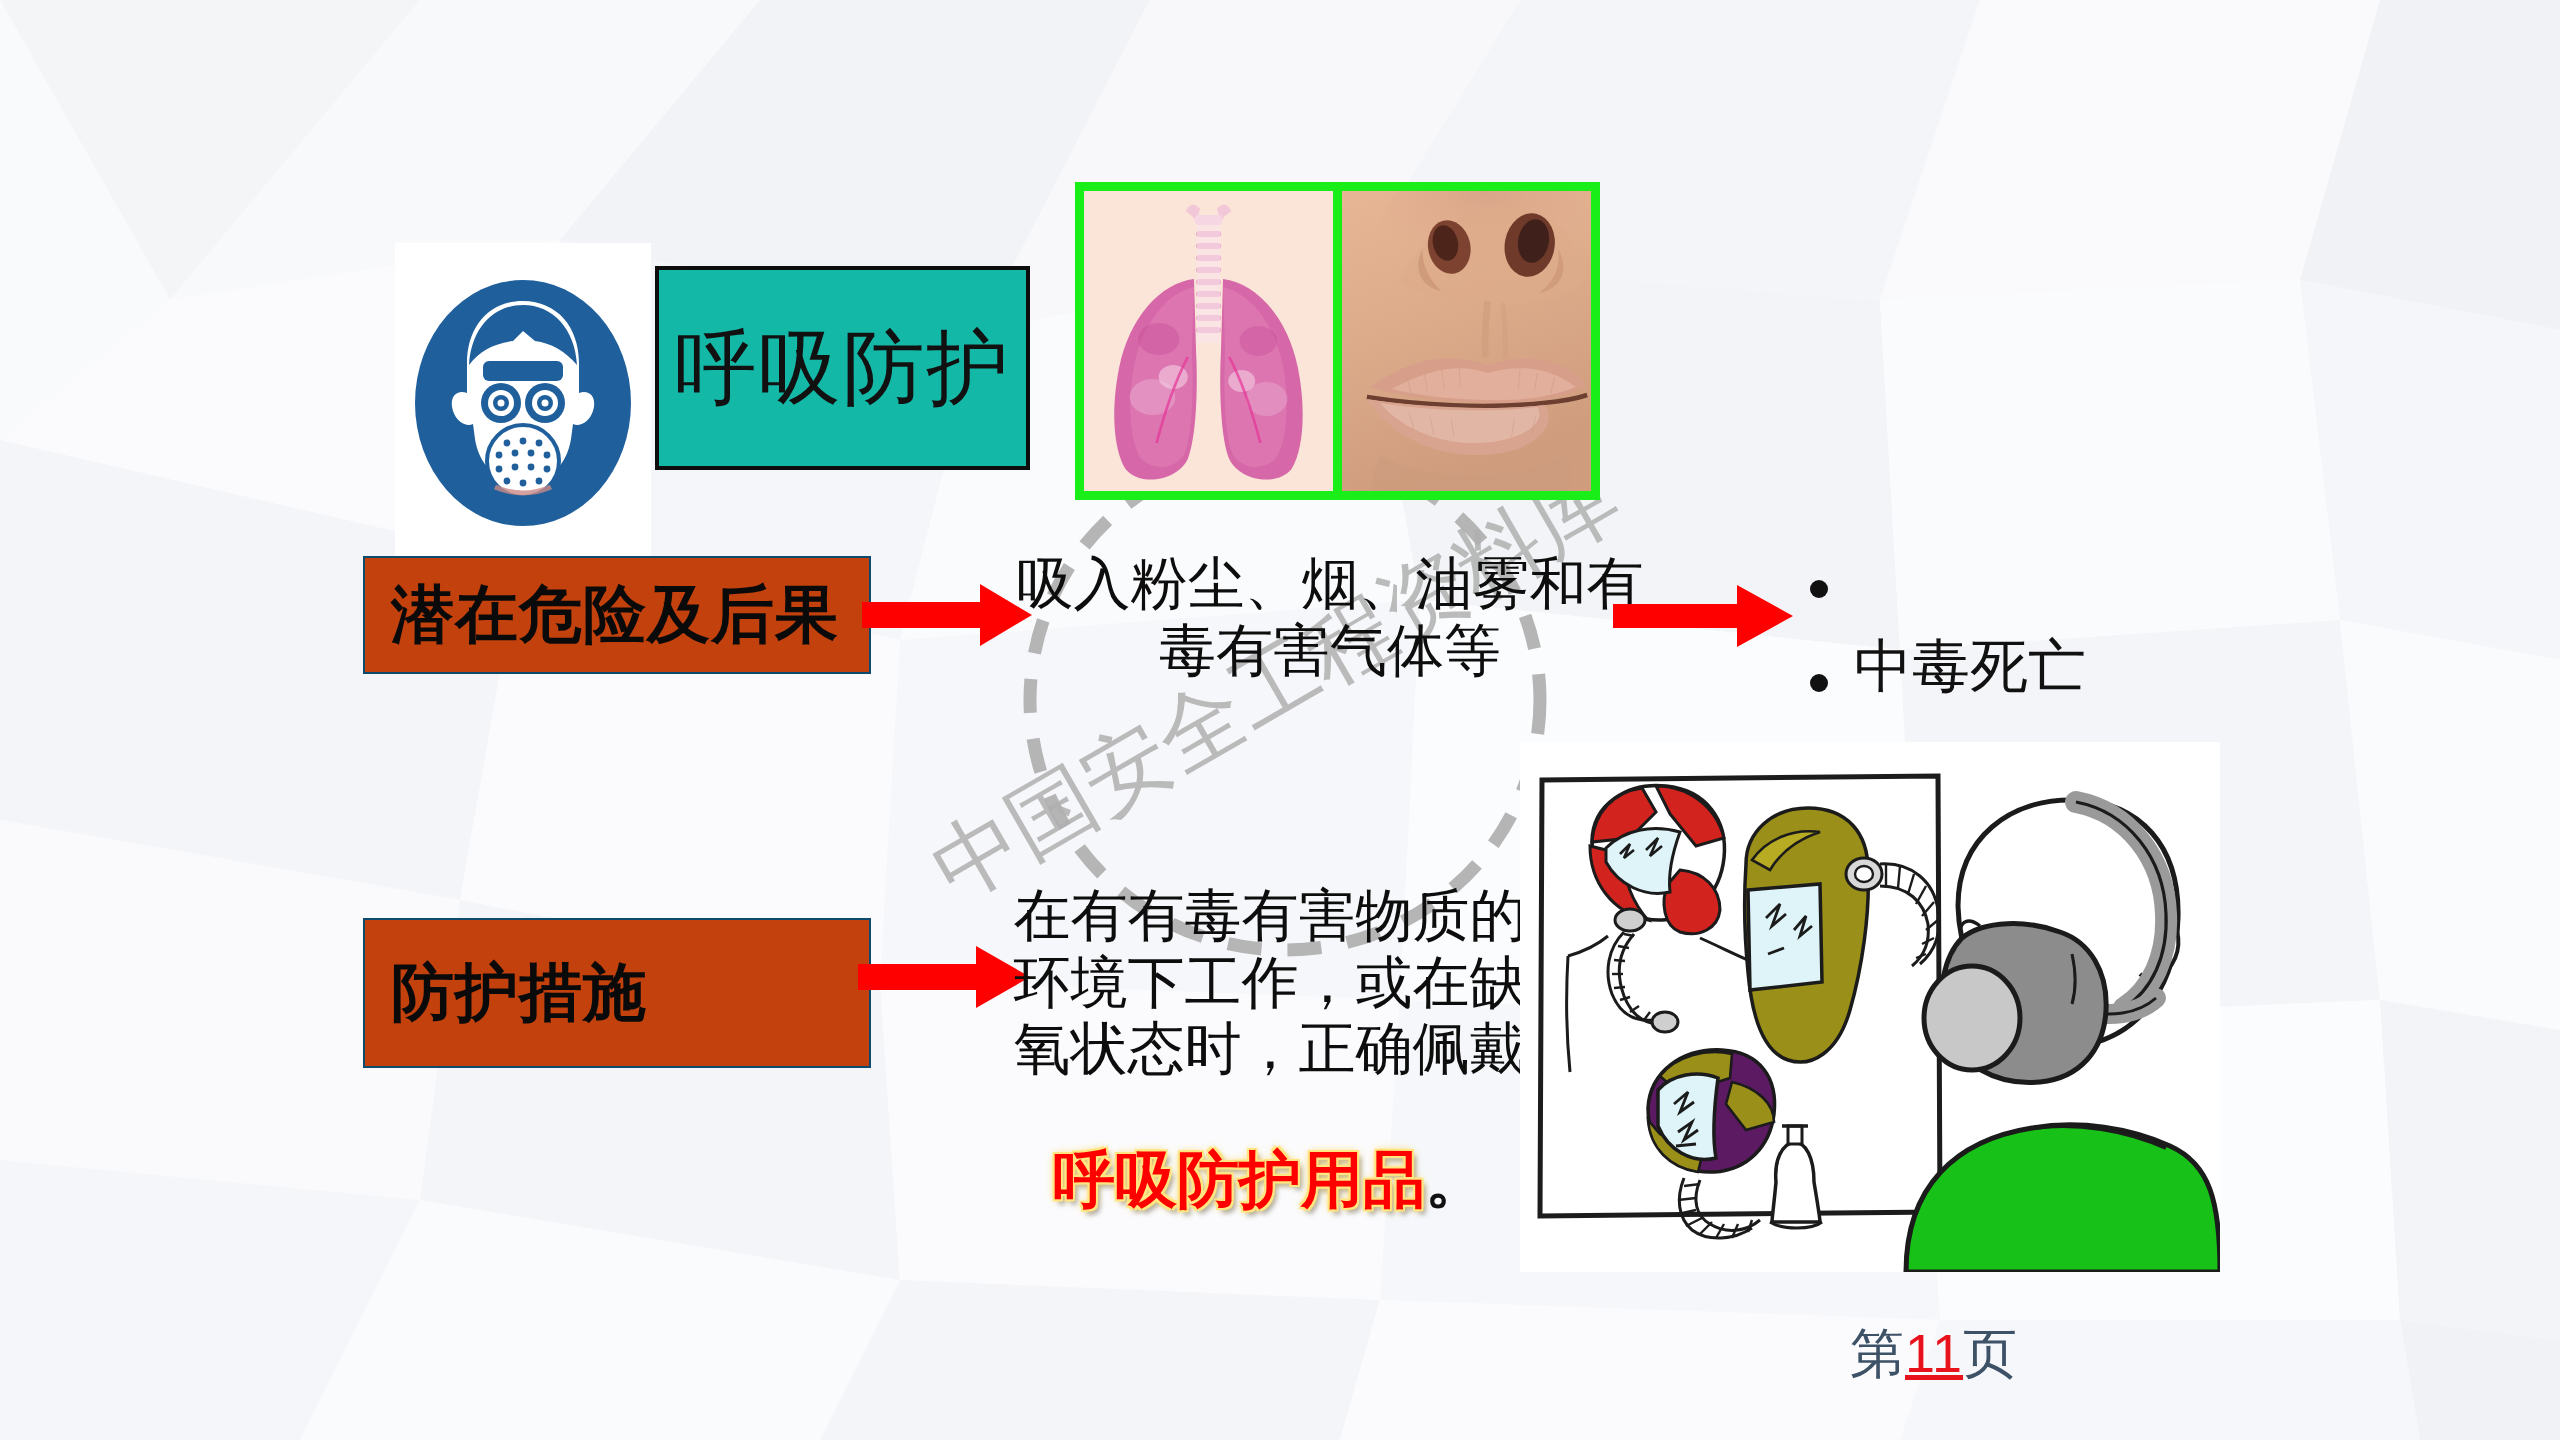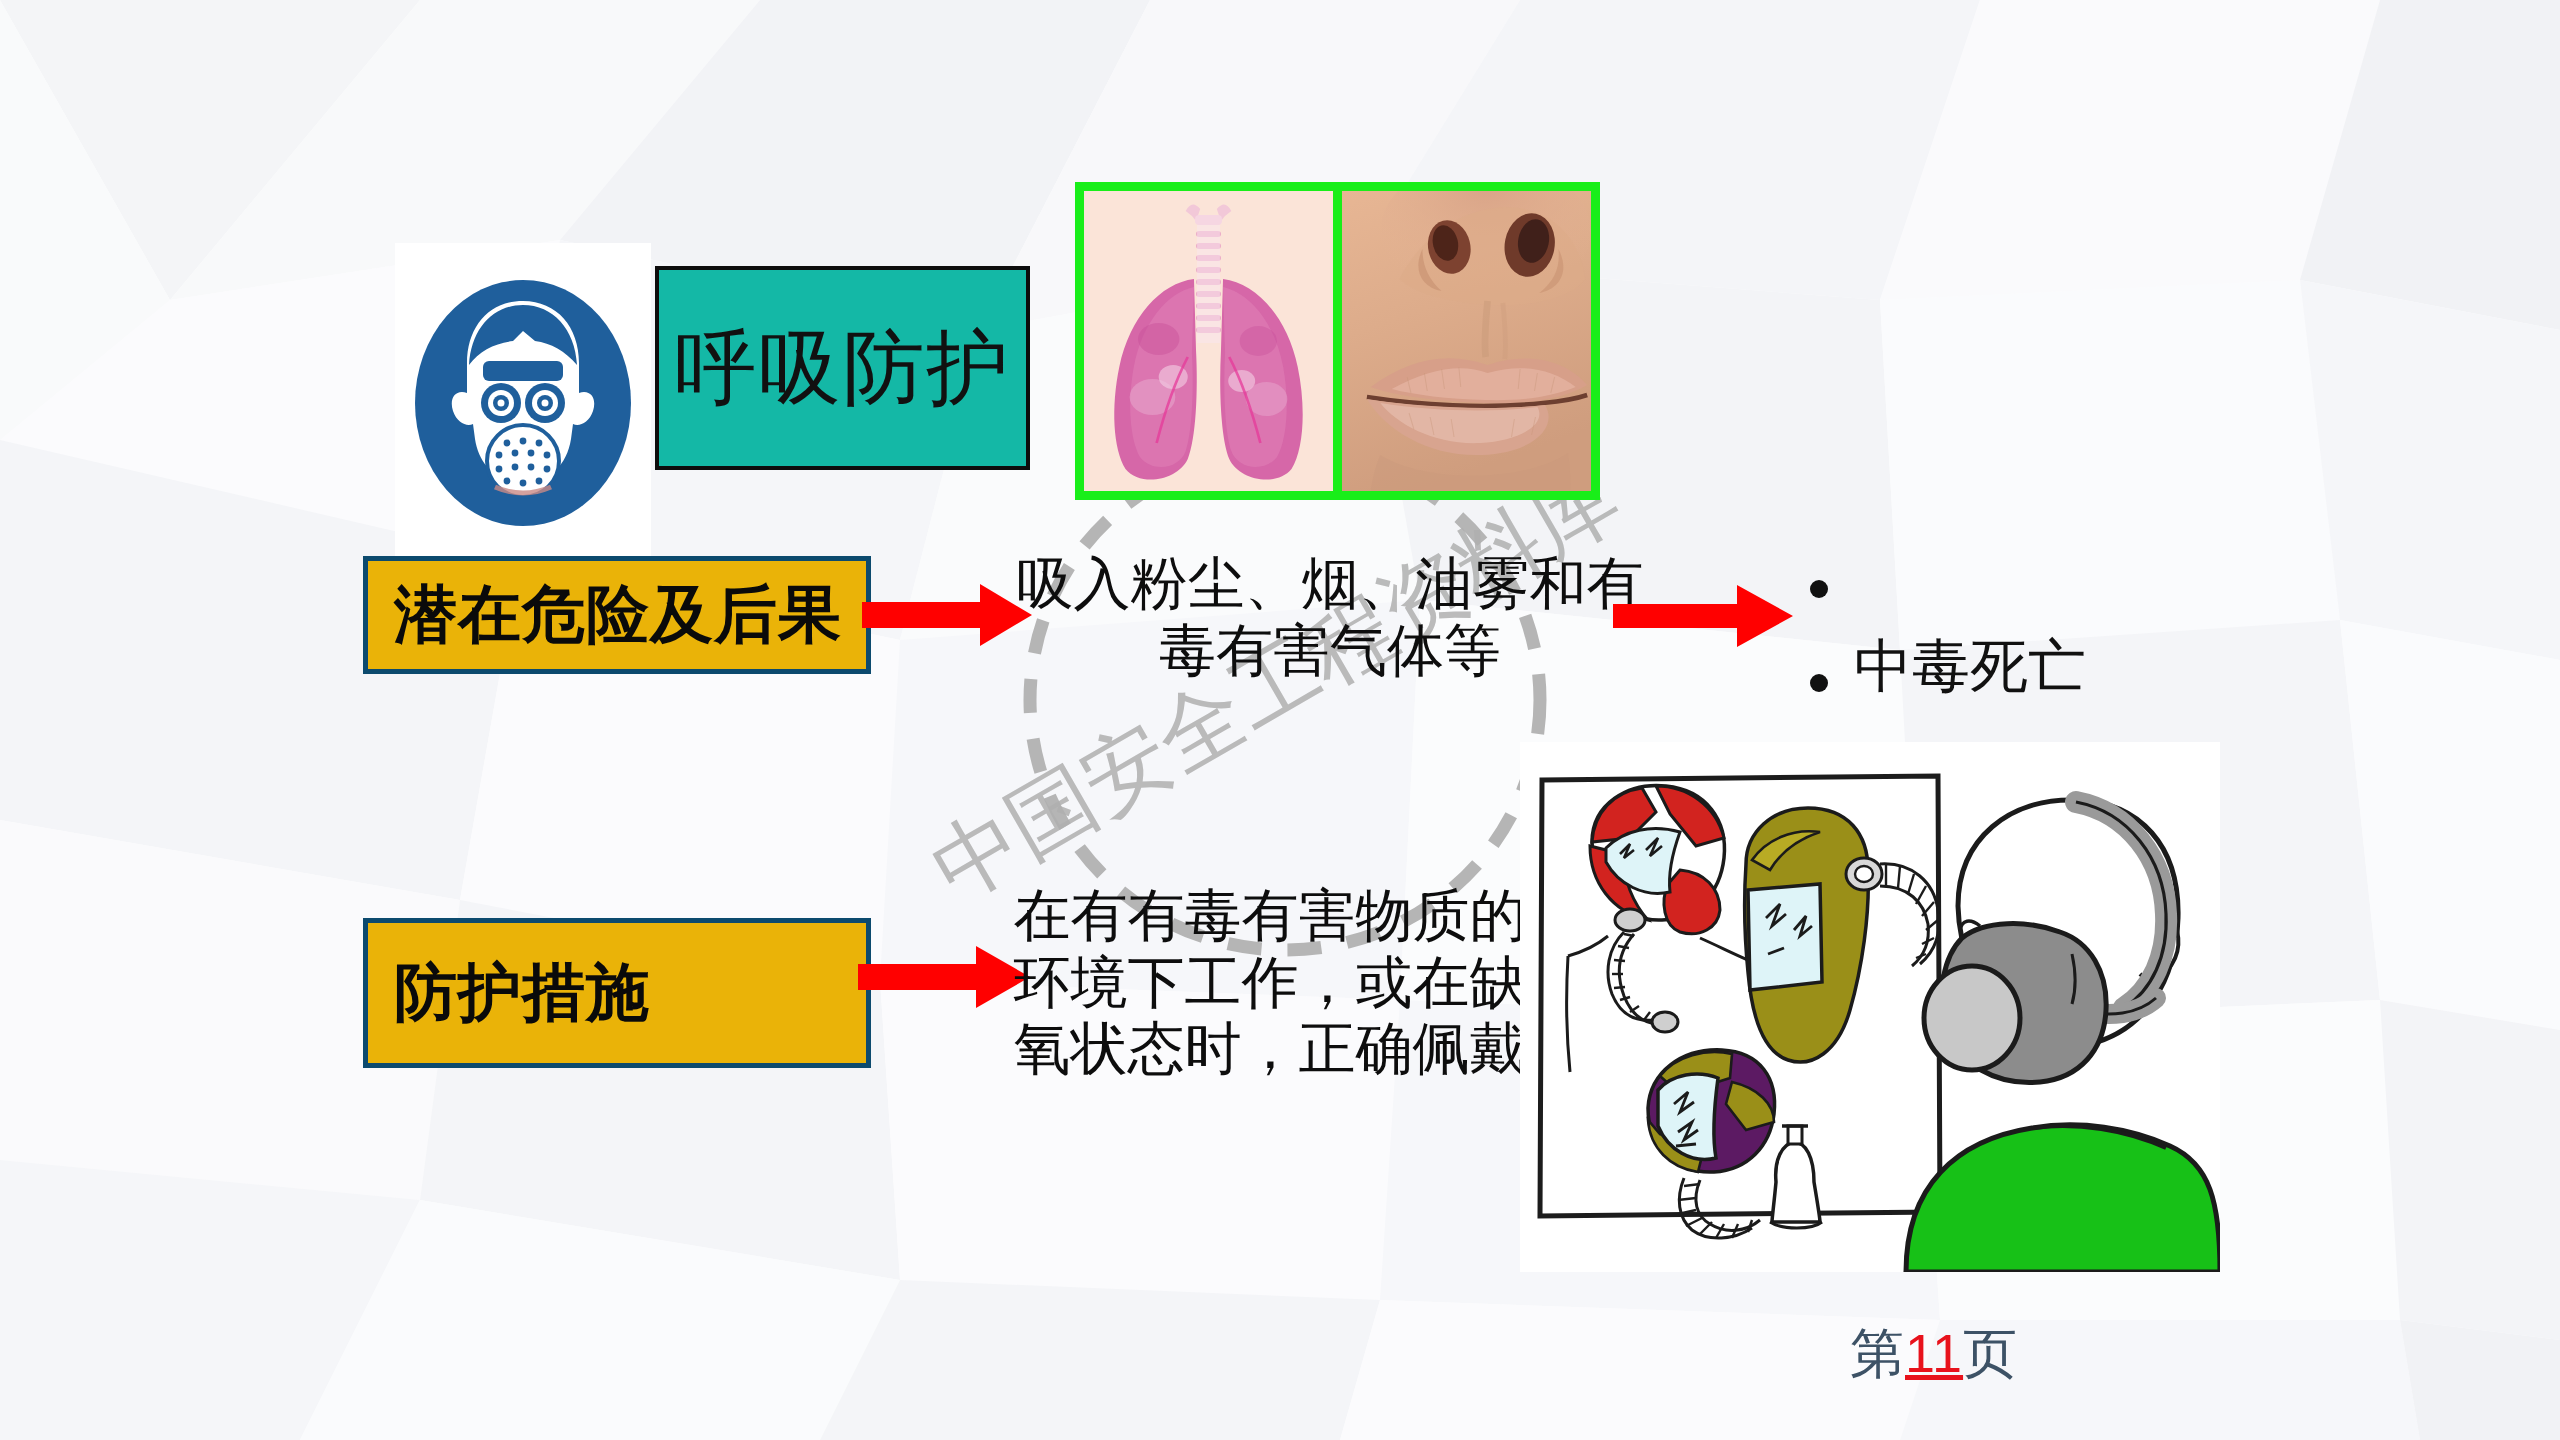--- a/index.html
+++ b/index.html
@@ -40,21 +40,21 @@
   }
   
   #photos{
     left:1075px;top:182px;width:525px;height:318px;
     background:#19ee19;border:0;box-sizing:border-box;
     display:flex;gap:9px;padding:9px;
   }
   .photo{flex:1;position:relative;overflow:hidden;}
   
   .label-box{
-    background:#eab308;border:5px solid #0c4a6e;box-sizing:border-box;
+    background:#c2410c;border:2px solid #0c4a6e;box-sizing:border-box;
     display:flex;align-items:center;
   }
   .label-text{
     font-size:63px;font-weight:bold;color:#0a0a0a;white-space:nowrap;
     padding-left:26px;letter-spacing:1px;
     font-family:"Liberation Sans","DejaVu Sans",sans-serif;
   }
   #hazard-box{left:363px;top:556px;width:508px;height:118px;}
   #measure-box{left:363px;top:918px;width:508px;height:150px;}
   
@@ -333,20 +333,23 @@
   </div>
 
   <svg class="abs arrow" id="arrow-2" viewBox="0 0 172 70">
     <polygon points="0,22 118,22 118,4 172,35 118,66 118,48 0,48" fill="#ff0000"></polygon>
   </svg>
 
   <div class="abs body-text" id="measure-desc">在有有毒有害物质的
 环境下工作，或在缺
 氧状态时，正确佩戴</div>
 
+  <div class="abs" id="measure-emph">
+    <span>呼吸防护用品</span><span class="period">。</span>
+  </div>
 
   <div class="abs" id="respirator-art">
     <svg viewBox="0 0 700 530" width="700" height="530">
       <rect width="700" height="530" fill="#ffffff"></rect>
 
       <path d="M22 38 L418 34 L420 470 L20 474 Z" fill="#ffffff" stroke="#1c1c1c" stroke-width="5"></path>
 
       <g>
         <path d="M72 100 C72 62 108 40 146 44 C186 48 208 78 204 116
                  C200 152 176 176 142 178 C104 180 74 146 72 100 Z" fill="#ffffff" stroke="#1b1b1b" stroke-width="3.5"></path>

